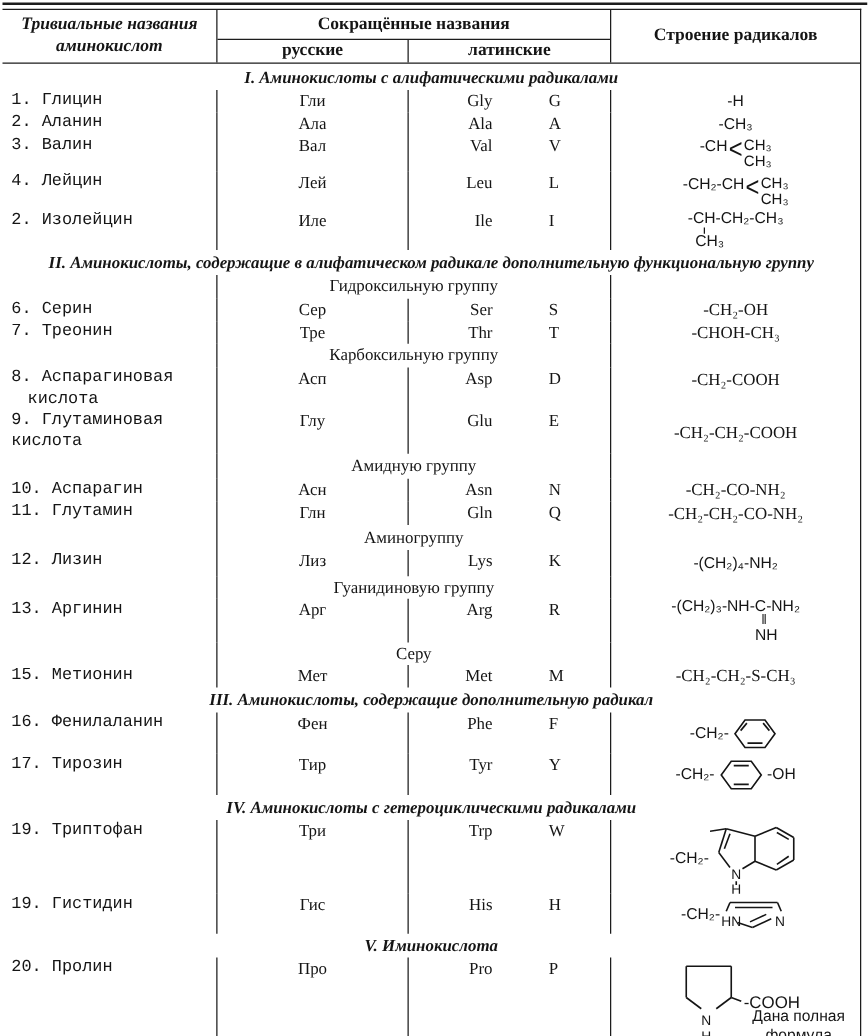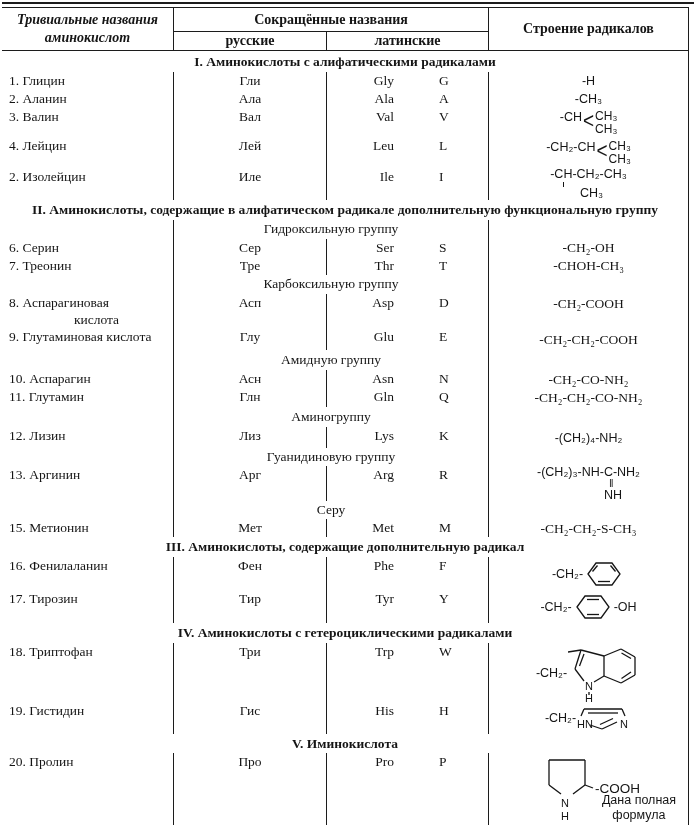--- a/index.html
+++ b/index.html
@@ -15,39 +15,39 @@
   .hdr{display:grid;grid-template-columns:172px 315px 1fr;border-bottom:1.5px solid #1c1c1c;}
   .hdr-cell{font-weight:bold;font-size:14px;line-height:1.3;text-align:center;}
   .hdr-trivial{border-right:1.3px solid #1c1c1c;display:flex;align-items:center;justify-content:center;padding:3px 8px;font-style:italic;}
   .hdr-abbrev{border-right:1.3px solid #1c1c1c;display:flex;flex-direction:column;}
   .hdr-abbrev-title{border-bottom:1.3px solid #1c1c1c;padding:3px 0 2px;}
   .hdr-abbrev-cols{display:grid;grid-template-columns:153px 1fr;flex:1;}
   .hdr-rus{border-right:1.3px solid #1c1c1c;display:flex;align-items:center;justify-content:center;}
   .hdr-lat{display:flex;align-items:center;justify-content:center;}
   .hdr-structure{display:flex;align-items:center;justify-content:center;padding:3px 6px;}
   
-  .sec{display:flex;align-items:center;justify-content:center;font-weight:bold;font-size:13.5px;text-align:center;}
+  .sec{display:flex;align-items:center;justify-content:center;font-weight:bold;font-size:13.5px;text-align:center;font-style:italic;}
   .subrow{display:grid;grid-template-columns:172px 315px 1fr;}
   .subrow .sc1{border-right:1.3px solid #1c1c1c;}
   .subrow .mid{border-right:1.3px solid #1c1c1c;display:flex;align-items:center;justify-content:center;font-size:13.5px;}
   
   .row{display:grid;grid-template-columns:172px 153px 162px 1fr;}
-  .c1{border-right:1.3px solid #1c1c1c;font-size:13.5px;padding:1px 2px 0 7px;line-height:1.25;}
-  .c1 .indent{padding-left:13px;text-align:center;}
+  .c1{border-right:1.3px solid #1c1c1c;font-size:13.5px;padding:1px 2px 0 7px;line-height:1.25;font-family:Liberation Mono, monospace;}
+  .c1 .indent{padding-left:13px;}
   .c2{border-right:1.3px solid #1c1c1c;font-size:13.5px;display:flex;justify-content:center;padding-top:1px;}
   .c3{border-right:1.3px solid #1c1c1c;font-size:13.5px;display:flex;justify-content:center;padding-top:1px;gap:29px;}
   .lat3{display:inline-block;width:32px;text-align:right;}
   .lat1{display:inline-block;width:14px;text-align:left;margin-left:16px;}
   .c4{display:flex;align-items:center;justify-content:center;font-size:13.5px;line-height:1.15;}
   .sans{font-family:"Liberation Sans","DejaVu Sans",sans-serif;font-size:12.5px;}
   
   .branch{display:flex;}
   .angle{font-size:19px;font-weight:400;margin:0 1px;transform:scaleY(1.15);display:inline-block;}
   .stack{display:inline-flex;flex-direction:column;line-height:1.1;font-size:12px;text-align:left;}
-  .ile{text-align:center;line-height:1.05;}
+  .ile{text-align:left;line-height:1.05;}
   .tick{height:5px;border-left:1.3px solid #151515;margin-left:13px;}
   .ile-l2{margin-left:6px;}
   .arg{text-align:left;line-height:1;}
   .arg-l2{margin-left:72px;height:8px;font-size:11px;line-height:8px;}
   .arg-l3{margin-left:67px;margin-top:2px;}
   .ringrow{display:flex;align-items:center;}
   .ringrow svg{margin:0 1px;}
   svg line, svg polygon, svg path{stroke:#151515;stroke-width:1.3;fill:none;}
   svg text{fill:#151515;stroke:none;font-family:"Liberation Sans","DejaVu Sans",sans-serif;font-size:11px;}
   .pro-cell{position:relative;align-items:flex-start;padding-top:2px;}
@@ -325,21 +325,21 @@
             <line x1="14" y1="22.5" x2="26" y2="22.5"></line>
           </svg>
           <span>-OH</span>
         </div>
       </div>
     </div>
 
     <div class="sec" style="min-height:20px">IV. Аминокислоты с гетероциклическими радикалами</div>
 
     <div class="row" style="min-height:46px">
-      <div class="c1">18. Триптофан</div>
+      <div class="c1">19. Триптофан</div>
       <div class="c2">Три</div>
       <div class="c3">
           <span class="lat3">Trp</span>
           <span class="lat1">W</span>
         </div>
       <div class="c4 sans" style="align-items:flex-start;padding-top:1px">
         <div class="ringrow">
           <span>-CH₂-</span>
           <svg width="72" height="58" viewBox="0 0 72 58">
             <line x1="0" y1="8" x2="13" y2="6"></line>

